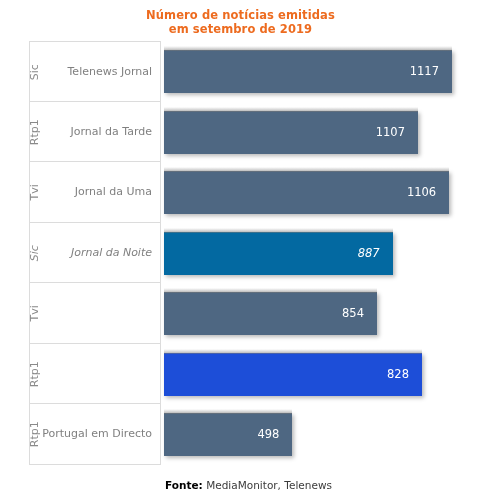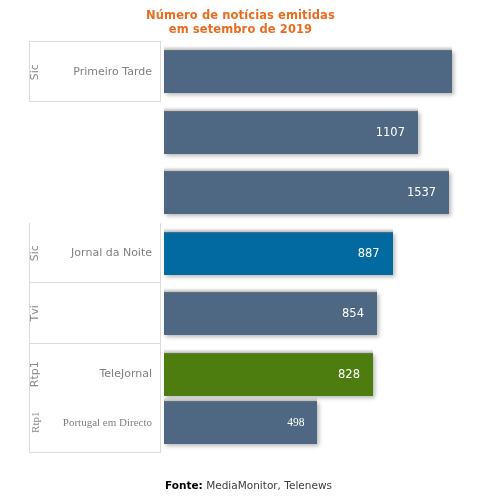--- a/index.html
+++ b/index.html
@@ -151,39 +151,48 @@
 
   <div class="chart-title">
     <span>Número de notícias emitidas</span>
     <span class="line2">em setembro de 2019</span>
   </div>
 
   <div class="plot" id="plot">
       <div class="row first" style="top: 0px;">
         <div class="label-cell">
           <div class="channel">Sic</div>
-          <div class="program">Primeiro Tarde</div>
+          <div class="program">Telenews Jornal</div>
         </div>
         <div class="bar" style="width: 288px; background: rgb(78, 103, 130);">
           <div class="bar-gloss"></div>
+          <div class="bar-value">1117</div>
         </div>
       </div>
       <div class="row" style="top: 60.5px;">
+        <div class="label-cell">
+          <div class="channel">Rtp1</div>
+          <div class="program">Jornal da Tarde</div>
+        </div>
         <div class="bar" style="width: 254px; background: rgb(78, 103, 130);">
           <div class="bar-gloss"></div>
           <div class="bar-value">1107</div>
         </div>
       </div>
       <div class="row" style="top: 121px;">
+        <div class="label-cell">
+          <div class="channel">Tvi</div>
+          <div class="program">Jornal da Uma</div>
+        </div>
         <div class="bar" style="width: 285.164px; background: rgb(78, 103, 130);">
           <div class="bar-gloss"></div>
-          <div class="bar-value">1537</div>
-        </div>
-      </div>
-      <div class="row" style="top: 181.5px;">
+          <div class="bar-value">1106</div>
+        </div>
+      </div>
+      <div class="row" style="top: 181.5px; font-style: italic;">
         <div class="label-cell">
           <div class="channel">Sic</div>
           <div class="program">Jornal da Noite</div>
         </div>
         <div class="bar" style="width: 228.698px; background: #0369a1;">
           <div class="bar-gloss"></div>
           <div class="bar-value">887</div>
         </div>
       </div>
       <div class="row" style="top: 242px;">
@@ -191,33 +200,32 @@
           <div class="channel">Tvi</div>
         </div>
         <div class="bar" style="width: 213px; background: rgb(78, 103, 130);">
           <div class="bar-gloss"></div>
           <div class="bar-value">854</div>
         </div>
       </div>
       <div class="row" style="top: 302.5px;">
         <div class="label-cell">
           <div class="channel">Rtp1</div>
-          <div class="program">TeleJornal</div>
-        </div>
-        <div class="bar" style="width: 209px; background: #4d7c0f;">
+        </div>
+        <div class="bar" style="width: 258px; background: #1d4ed8;">
           <div class="bar-gloss"></div>
           <div class="bar-value">828</div>
         </div>
       </div>
-      <div class="row" style="top: 351px; font-family: Liberation Serif, serif;">
+      <div class="row" style="top: 363px;">
         <div class="label-cell">
           <div class="channel">Rtp1</div>
           <div class="program">Portugal em Directo</div>
         </div>
-        <div class="bar" style="width: 128.401px; background: rgb(78, 103, 130); padding-left: 25px;">
+        <div class="bar" style="width: 128.401px; background: rgb(78, 103, 130);">
           <div class="bar-gloss"></div>
           <div class="bar-value">498</div>
         </div>
       </div>
     </div>
 
   <div class="footer">
     <span class="src-label">Fonte:</span>
     <span class="src-value">MediaMonitor, Telenews</span>
   </div>

